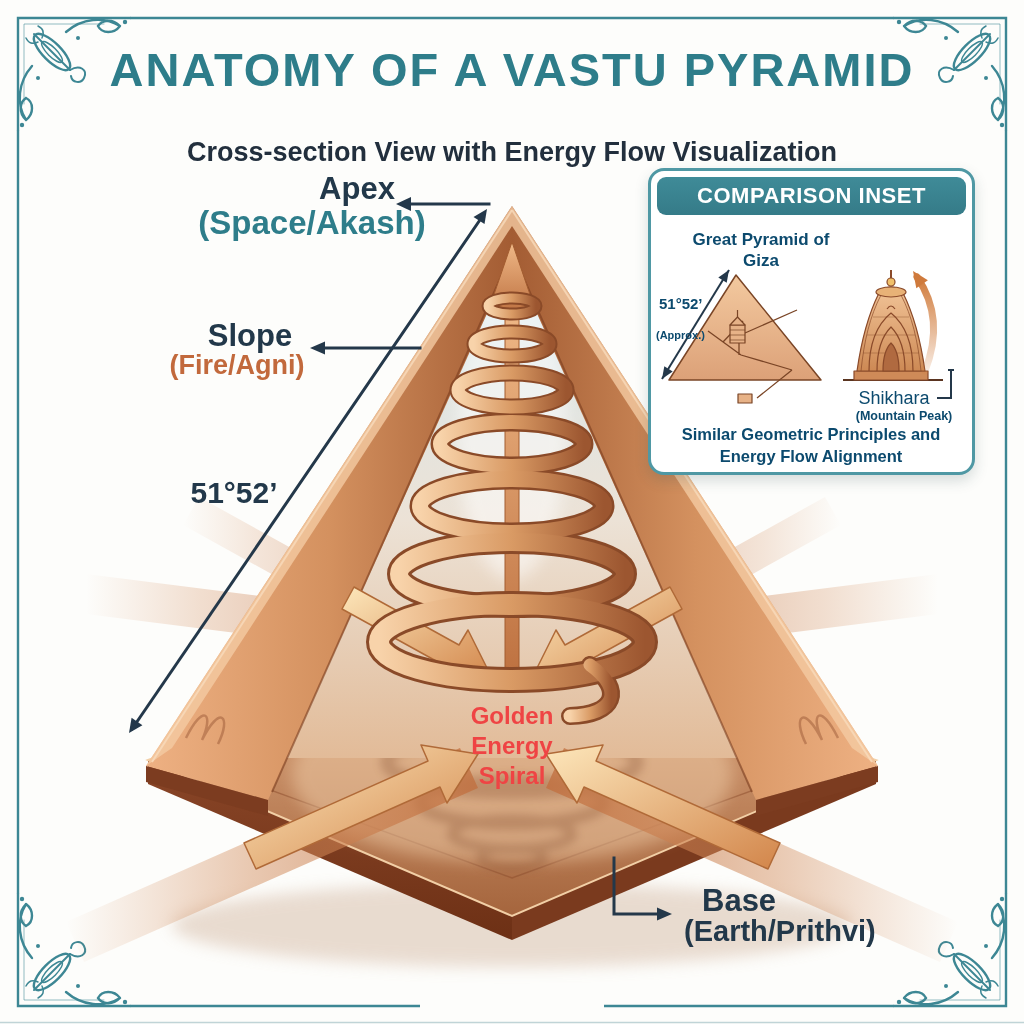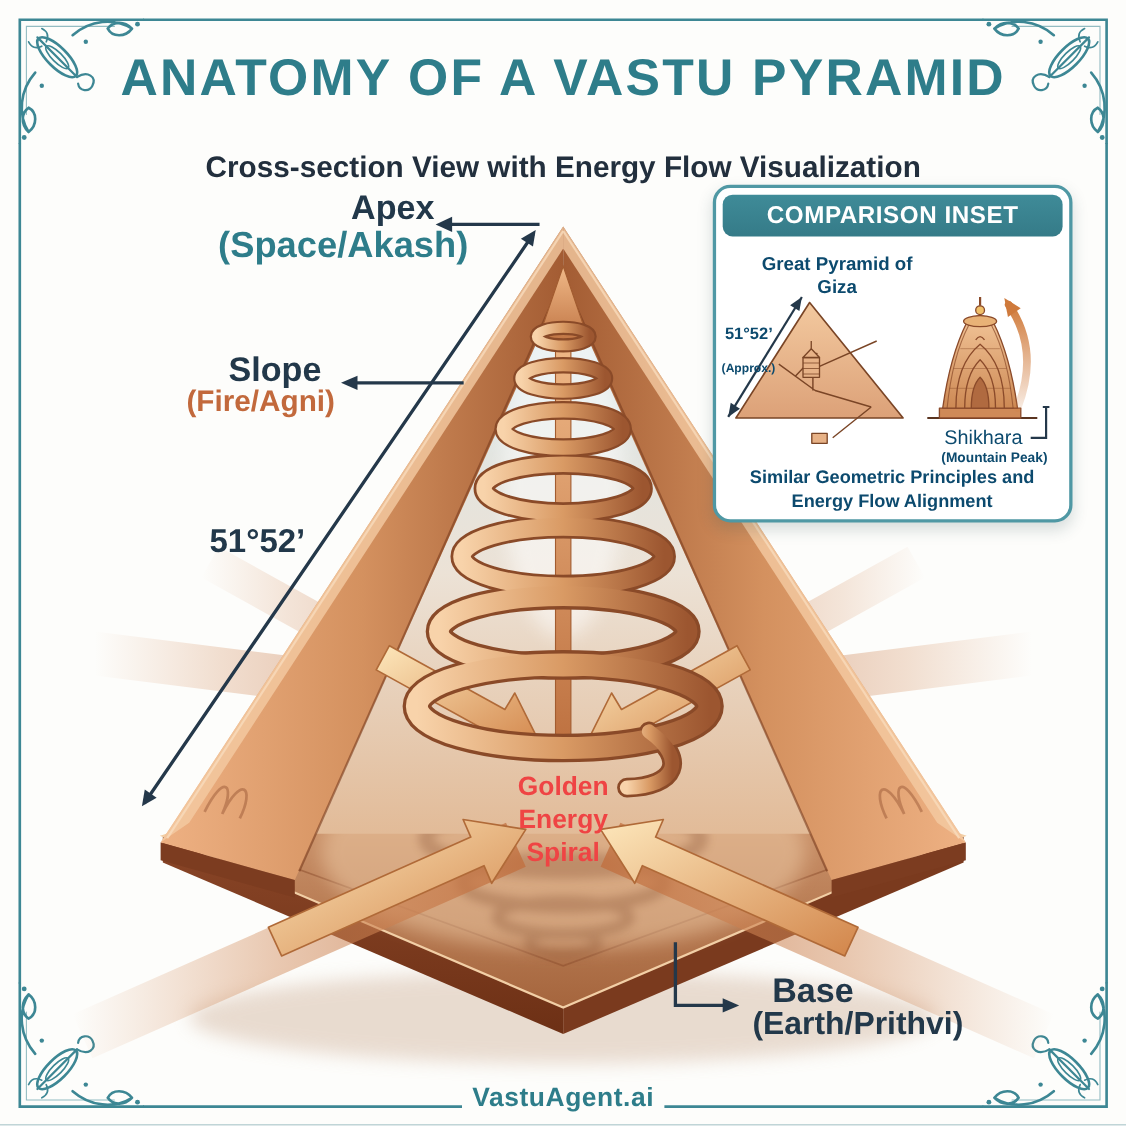--- a/index.html
+++ b/index.html
@@ -318,14 +318,13 @@
     </svg>
 
     <div class="txt cx giza-title">Great Pyramid of Giza</div>
     <div class="txt inset-angle">51°52’</div>
     <div class="txt inset-angle-note">(Approx.)</div>
     <div class="txt cx shikhara-l">Shikhara</div>
     <div class="txt cx shikhara-s">(Mountain Peak)</div>
     <div class="txt cx inset-caption">Similar Geometric Principles and Energy Flow Alignment</div>
   </div>
 
-  <div class="txt cx footer-brand">VastuAgent.ai</div>
 </div>
 
 </body></html>

